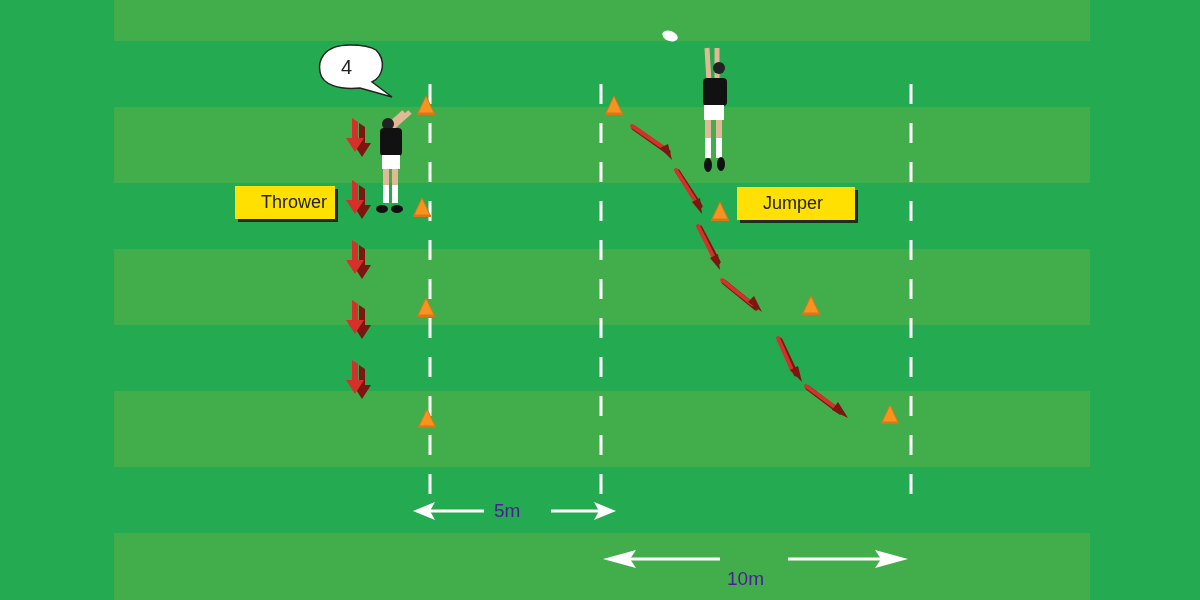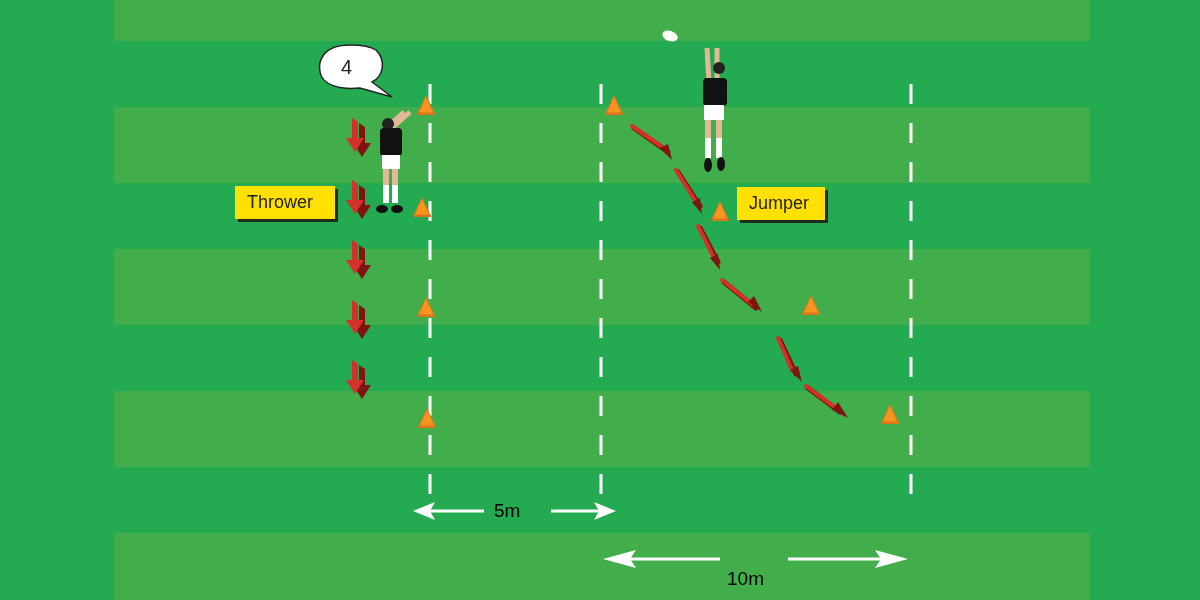--- a/index.html
+++ b/index.html
@@ -1,21 +1,21 @@
 <!DOCTYPE html>
 <html><head>
 <meta charset="utf-8">
 <style>
   html,body{margin:0;padding:0;}
   body{width:1200px;height:600px;overflow:hidden;background:#24aa50;position:relative;font-family:"Liberation Sans",sans-serif;}
   .pitch{position:absolute;left:0;top:0;width:1200px;height:600px;background:#24aa50;}
   .stripe{position:absolute;left:114px;width:976px;background:#42ae4b;}
   svg.overlay{position:absolute;left:0;top:0;}
-  .label-box{position:absolute;background:#ffe000;box-shadow:3px 3px 0 #1e2b1e;font-size:18px;color:#222;display:flex;align-items:center;padding-left:12px;box-sizing:border-box;}
-  .dim-text{position:absolute;color:#000000;font-size:19px;}
+  .label-box{position:absolute;background:#ffe000;box-shadow:3px 3px 0 #1e2b1e;font-size:18px;color:#222;display:flex;align-items:center;padding-left:26px;box-sizing:border-box;}
+  .dim-text{position:absolute;color:#4c1d95;font-size:19px;}
   .bubble-text{position:absolute;font-size:20px;color:#222;}
 </style>
 </head>
 <body>
 
 <div class="pitch">
   <div class="stripe" style="top:0;height:41px;"></div>
   <div class="stripe" style="top:107px;height:76px;"></div>
   <div class="stripe" style="top:249px;height:76px;"></div>
   <div class="stripe" style="top:391px;height:76px;"></div>
@@ -165,16 +165,16 @@
     <line x1="614" y1="559" x2="720" y2="559" stroke-width="3"></line>
     <polygon points="603,559 636,550 630,559 636,568" stroke="none"></polygon>
     <line x1="788" y1="559" x2="898" y2="559" stroke-width="3"></line>
     <polygon points="908,559 875,550 881,559 875,568" stroke="none"></polygon>
   </g>
 </svg>
 
 <div class="bubble-text" style="left:341px;top:56px;">4</div>
 
 <div class="label-box" style="left:235px;top:186px;width:100px;height:33px;">Thrower</div>
-<div class="label-box" style="left:737px;top:187px;width:88px;height:33px;">Jumper</div>
+<div class="label-box" style="left:737px;top:187px;width:118px;height:33px;">Jumper</div>
 
 <div class="dim-text" style="left:494px;top:500px;">5m</div>
 <div class="dim-text" style="left:727px;top:568px;">10m</div>
 
 </body></html>

